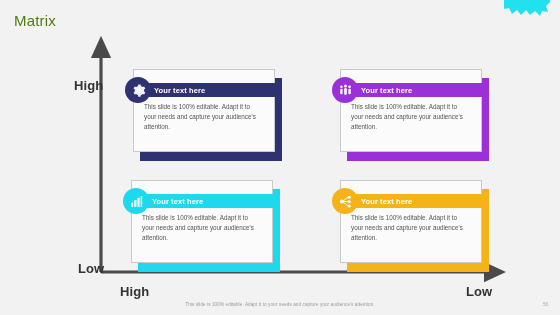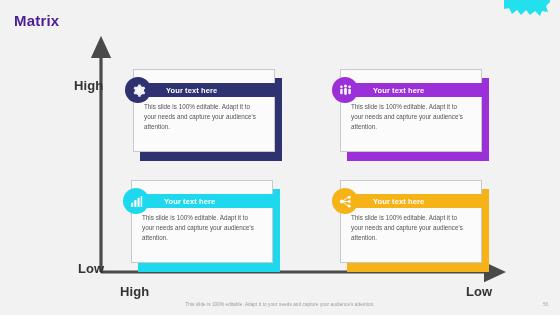--- a/index.html
+++ b/index.html
@@ -25,22 +25,22 @@
     height: 28px;
     pointer-events: none;
   }
 
   
   .page-title {
     position: absolute;
     left: 14px;
     top: 12px;
     font-size: 15px;
-    font-weight: bold;
-    color: #4c1d95;
+    font-weight: normal;
+    color: #4d7c0f;
     letter-spacing: .2px;
   }
 
   
   .axis-wrap {
     position: absolute;
     left: 0; top: 0;
     width: 560px; height: 315px;
     pointer-events: none;
   }
@@ -83,21 +83,21 @@
   }
 
   .card-titlebar {
     position: absolute;
     left: 1px;
     top: 14px;
     width: 148px;
     height: 14px;
     display: flex;
     align-items: center;
-    padding-left: 32px;
+    padding-left: 20px;
   }
 
   .card-titlebar span {
     font-size: 7.5px;
     font-weight: bold;
     color: #ffffff;
     letter-spacing: .1px;
     white-space: nowrap;
   }
 

